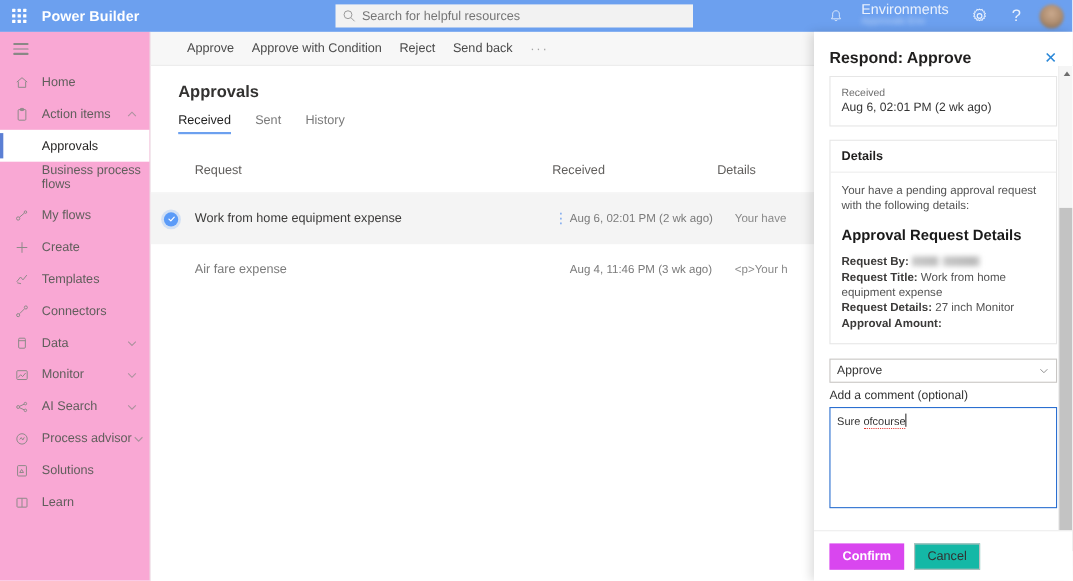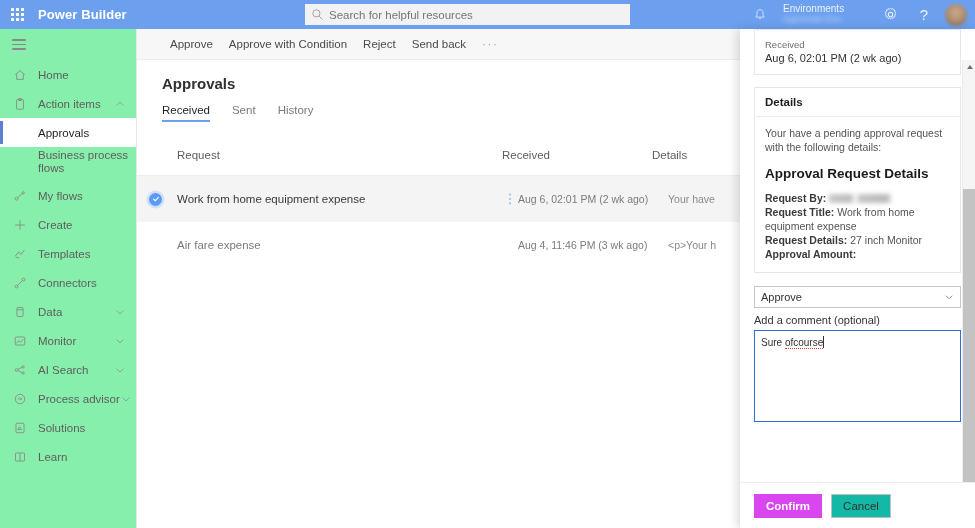--- a/index.html
+++ b/index.html
@@ -54,37 +54,37 @@
   }
   .suite-ico {
     width: 34px; height: 29px; display: flex; align-items: center; justify-content: center;
     cursor: pointer;
   }
   .suite-ico svg { display:block; }
   .envblock {
     height: 29px; display: flex; flex-direction: column; justify-content: center;
     padding: 0 6px; min-width: 96px; cursor: pointer;
   }
-  .envlabel { color: #eaf1fd; font-size: 10px; line-height: 10px; }
+  .envlabel { color: #eaf1fd; font-size: 13px; line-height: 10px; }
   .envvalue {
     font-size: 9px; line-height: 11px; color: #bdd4f5;
     filter: blur(2.6px); -webkit-filter: blur(2.6px);
     width: 78px; white-space: nowrap; overflow: hidden;
   }
   .avatar {
     width: 22px; height: 22px; border-radius: 50%;
     background: radial-gradient(circle at 50% 38%, #caa98d 0%, #b08f72 48%, #7e6851 100%);
     filter: blur(1.4px); -webkit-filter: blur(1.4px);
     margin-left: 4px; margin-right: 2px; cursor: pointer;
   }
 
   
   .leftnav {
     position: absolute; top: 29px; left: 0; width: 137px; height: 499px;
-    background: #86efac; border-right: 1px solid #e8e8e8;
+    background: #f9a8d4; border-right: 1px solid #e8e8e8;
     overflow: hidden;
   }
   .hamburger {
     width: 137px; height: 31px; display: flex; align-items: center; padding-left: 12px;
     cursor: pointer;
   }
   .hamburger .bars { width: 14px; }
   .hamburger .bars i { display:block; height: 1.4px; background: #8a8886; margin: 3px 0; border-radius: 1px;}
   .navitem {
     position: relative; display: flex; align-items: center;
@@ -498,20 +498,24 @@
     <div class="row dim">
       <div class="checkcell"></div>
       <div class="reqcell">Air fare expense</div>
       <div class="kebab"></div>
       <div class="rcvcell">Aug 4, 11:46 PM (3 wk ago)</div>
       <div class="detcell">&lt;p&gt;Your h</div>
     </div>
   </div>
 
   <div class="panel">
+    <div class="panel-head">
+      <div class="panel-title">Respond: Approve</div>
+      <div class="panel-close">✕</div>
+    </div>
 
     <div class="panel-body">
 
       <div class="card">
         <div class="card-received-label">Received</div>
         <div class="card-received-value">Aug 6, 02:01 PM (2 wk ago)</div>
       </div>
 
       <div class="details-card">
         <div class="details-header">Details</div>

